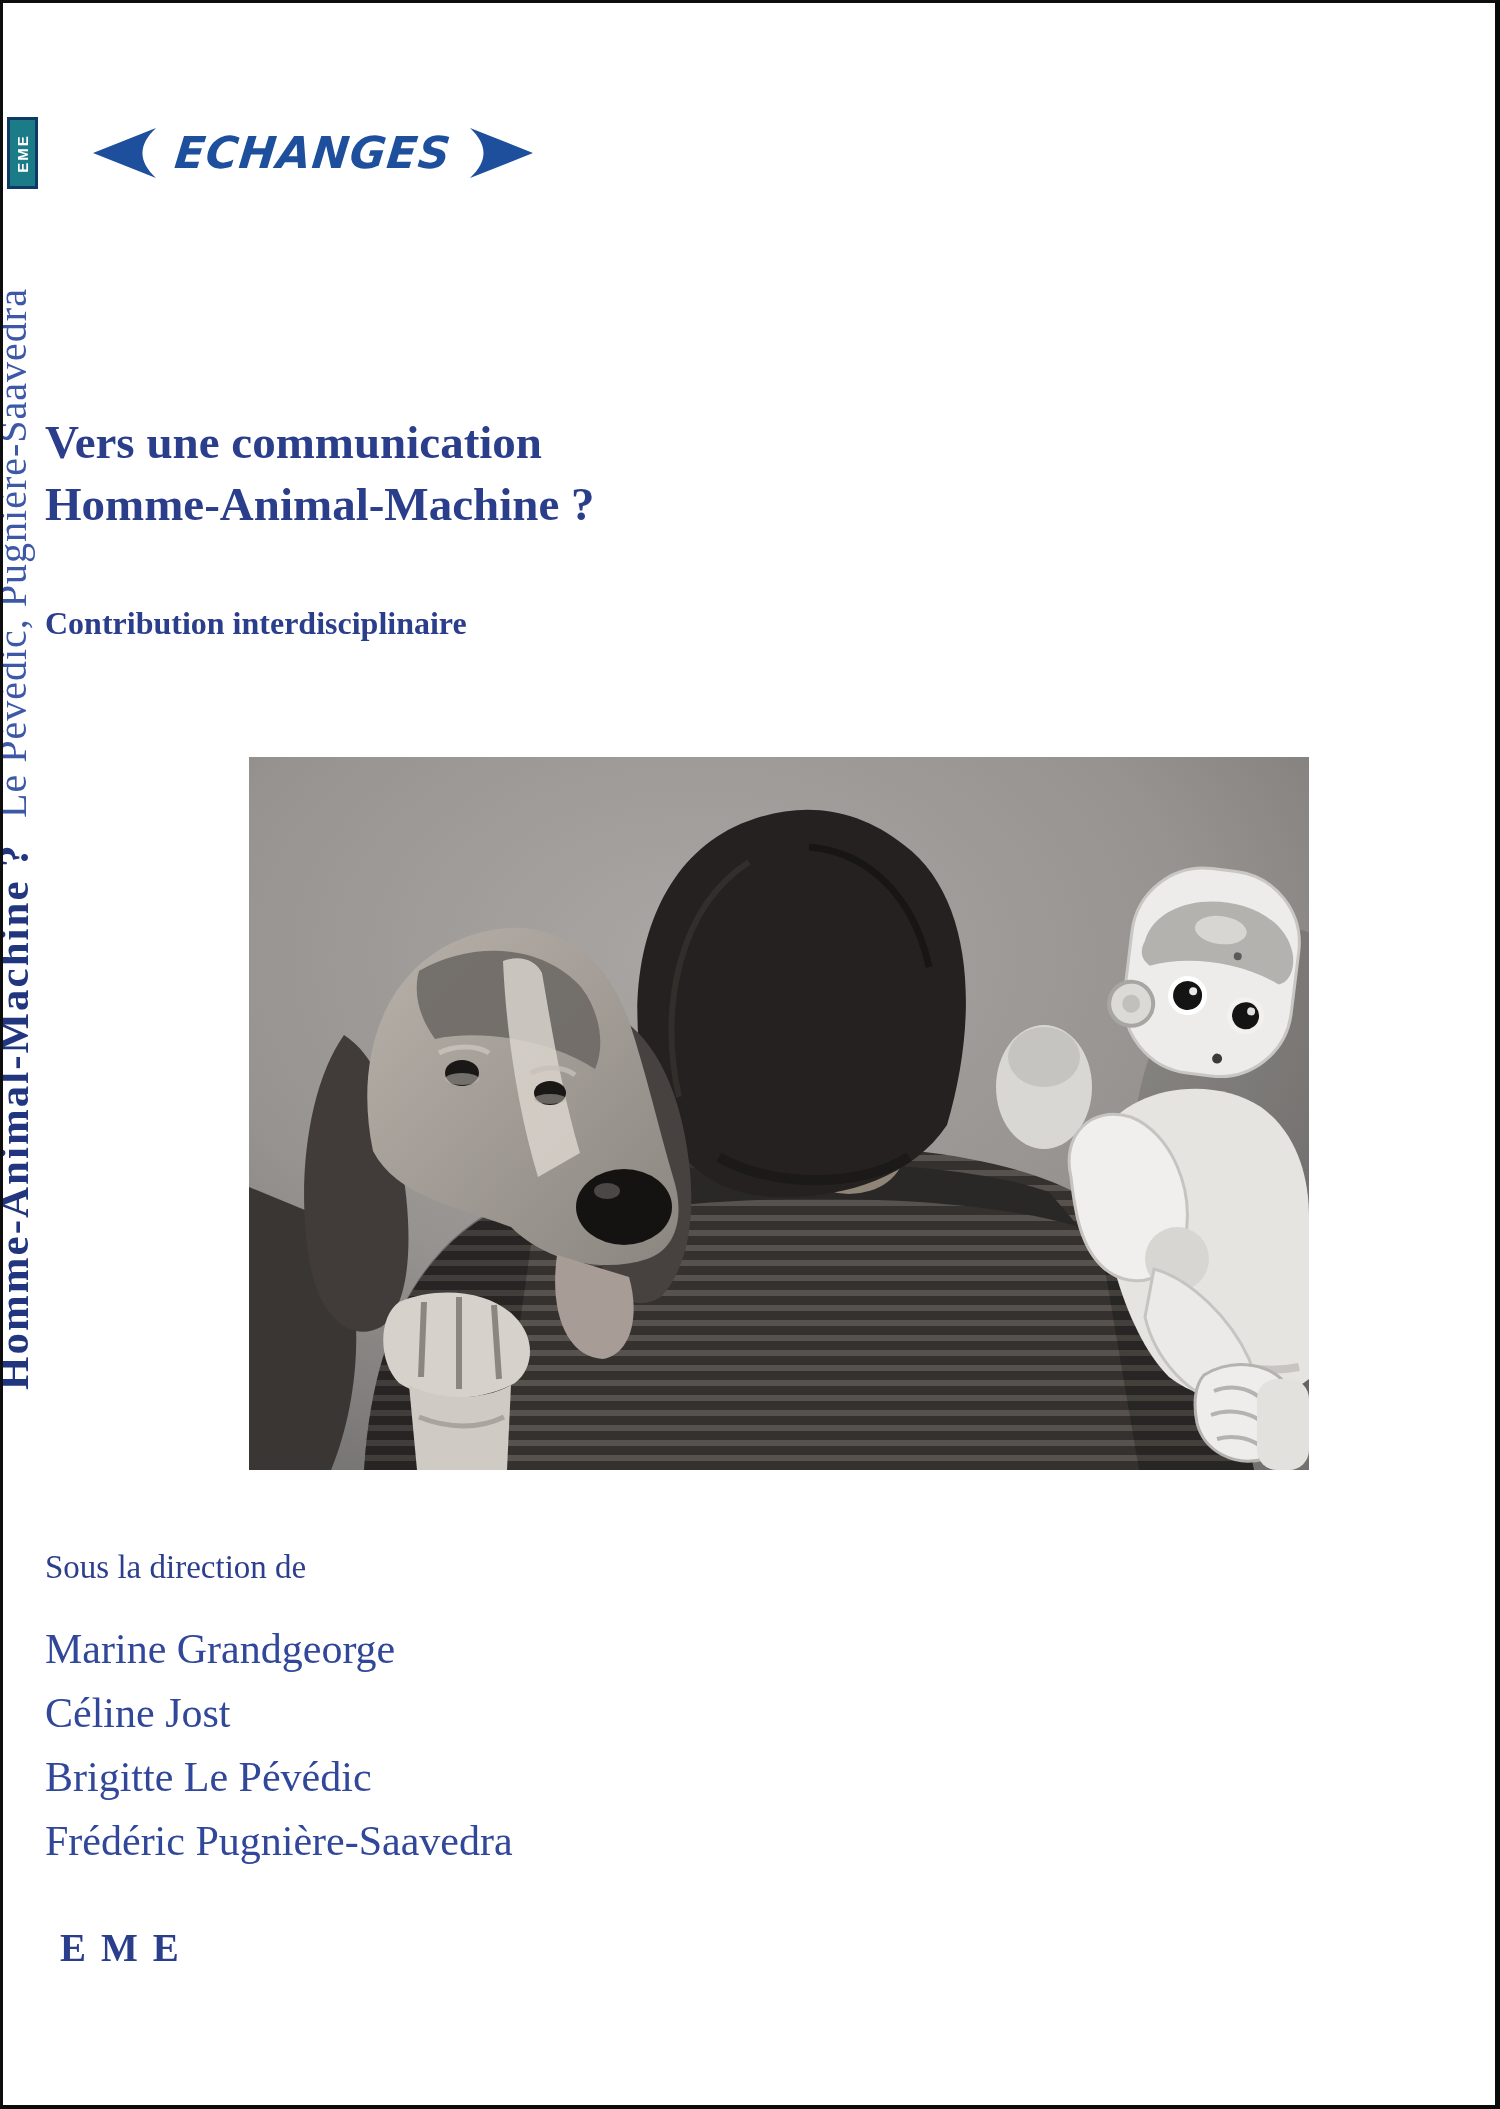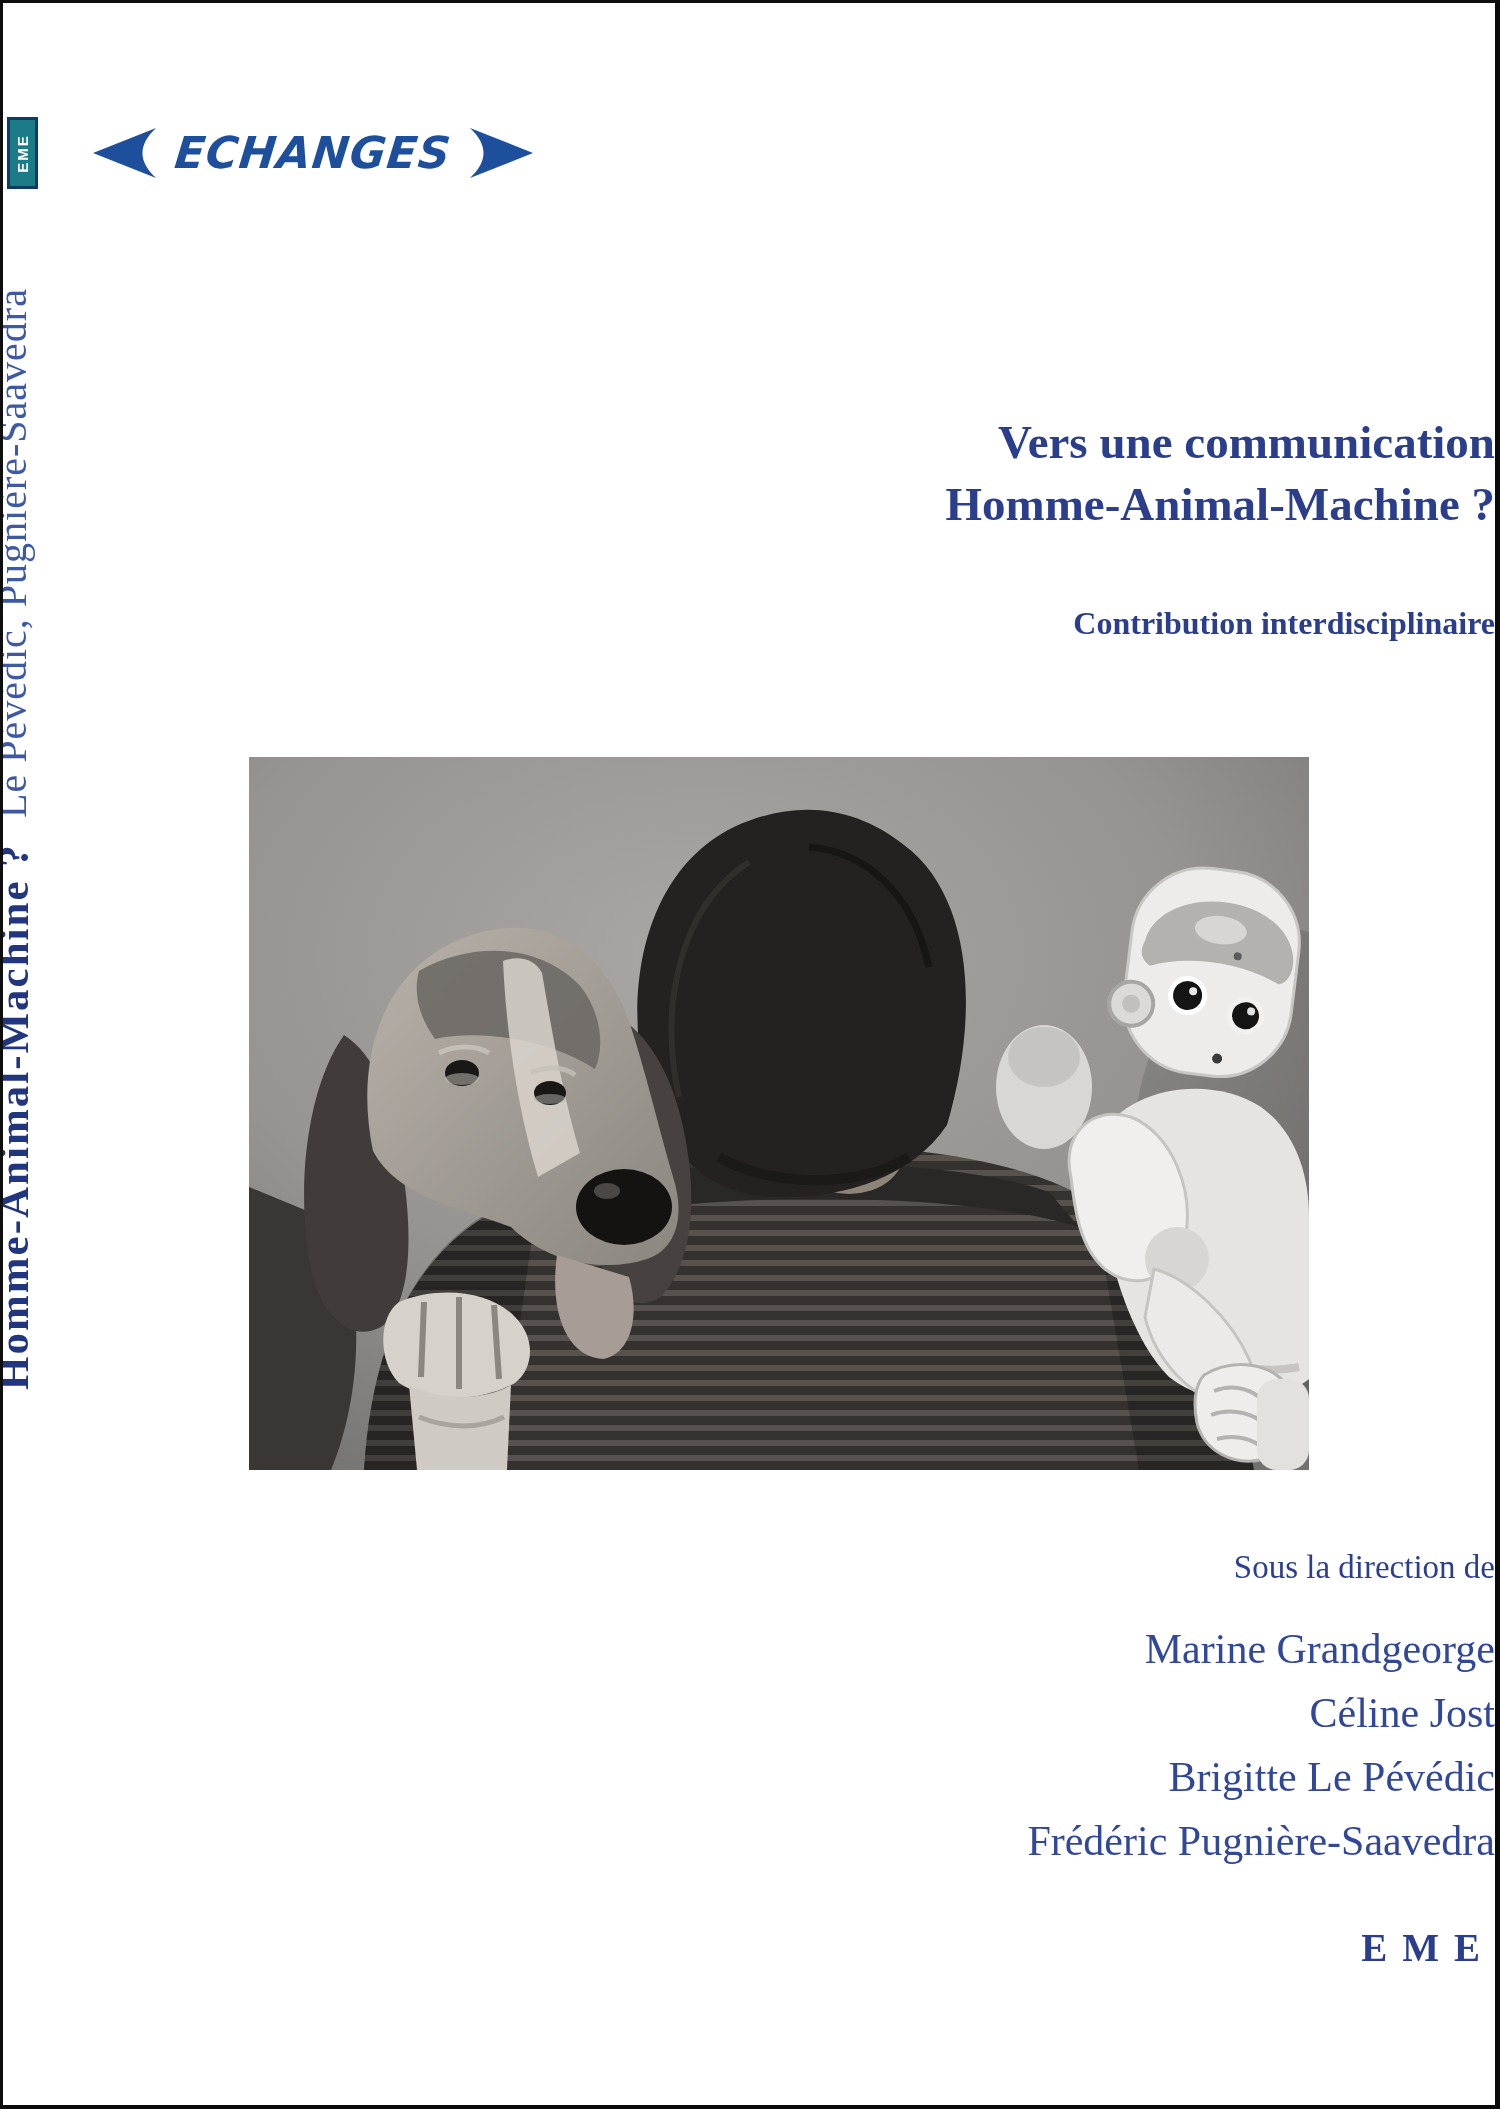--- a/index.html
+++ b/index.html
@@ -45,21 +45,21 @@
   }
   .collection-logo svg{display:block;}
   .collection-logo .arrow path{fill:#1d4f9c;}
   .collection-label{
     color:#1d4f9c;
     font-family:"DejaVu Sans","Liberation Sans",sans-serif;
     font-style:italic;font-weight:bold;font-size:44px;line-height:1;
     transform:skewX(-6deg);letter-spacing:1px;
   }
   
-  .cover-col{position:absolute;left:42px;width:1450px;text-align:right;}
+  .cover-col{position:absolute;left:42px;width:1450px;text-align:left;}
   .book-title{top:408px;color:#2b3e8c;font-weight:bold;font-size:47px;line-height:62px;}
   .book-subtitle{top:598px;color:#2b3e8c;font-weight:bold;font-size:32px;line-height:44px;}
   .direction-label{top:1544px;color:#2c3f8d;font-size:33px;line-height:40px;}
   .editors{top:1614px;color:#31479a;font-size:42px;line-height:64px;}
   .publisher-logo{top:1922px;color:#2b3e8c;font-weight:bold;font-size:39px;
     letter-spacing:15px;text-indent:15px;line-height:46px;}
   
   .cover-photo{
     position:absolute;left:246px;top:754px;width:1060px;height:713px;
     background:#8d8a87;overflow:hidden;

